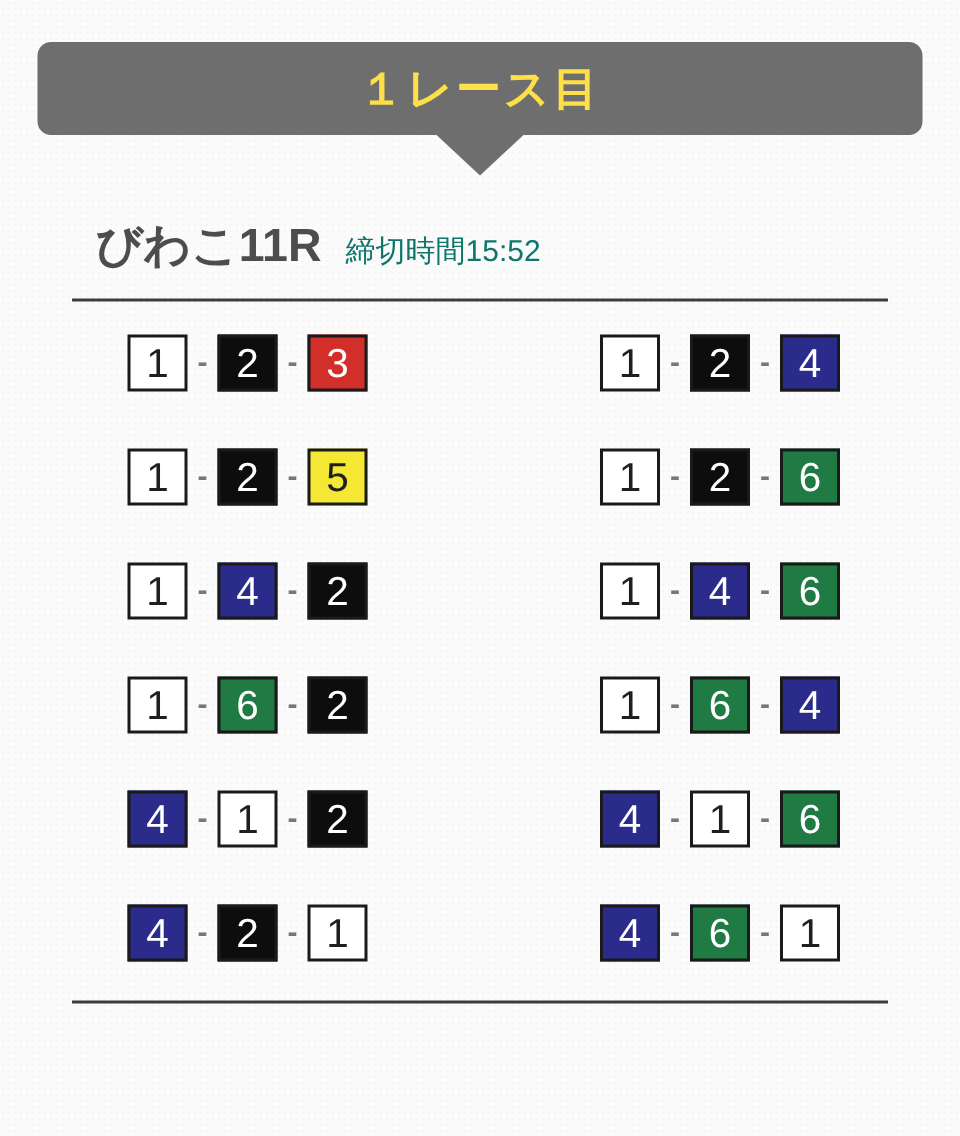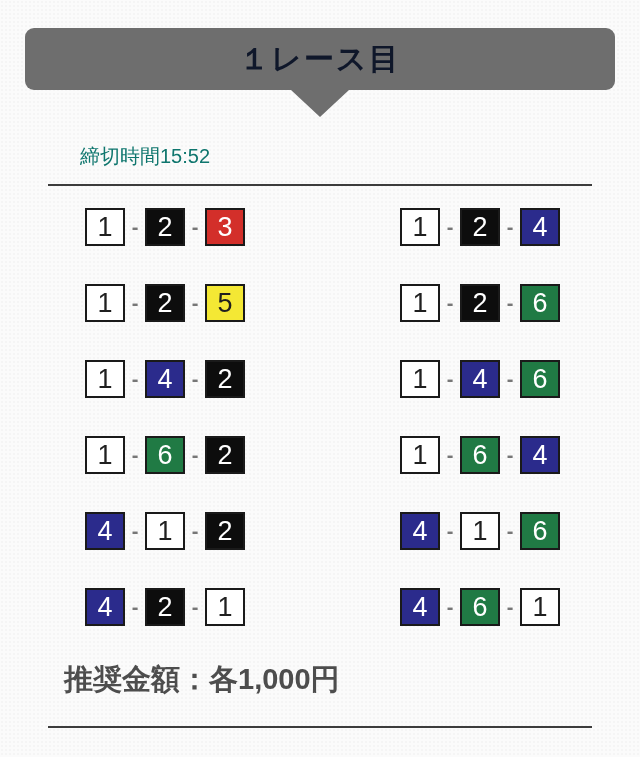--- a/index.html
+++ b/index.html
@@ -12,21 +12,21 @@
     background-image: radial-gradient(rgba(0,0,0,0.025) 1px, transparent 1px);
     background-size:4px 4px;
     overflow:hidden;
   }
   .banner {
     margin:28px 25px 0;
     height:62px;
     border-radius:9px;
     display:flex; align-items:center; justify-content:center;
     background:var(--banner-bg);
-    color:#0f172a;
+    color:#fde047;
     font-size:30px; font-weight:bold; letter-spacing:2px;
   }
   .banner-arrow {
     width:0; height:0; margin:0 auto;
     border-left:29px solid transparent;
     border-right:29px solid transparent;
     border-top:27px solid var(--banner-bg);
   }
   .race-header {
     margin:26px 48px 0 64px;
@@ -64,20 +64,21 @@
 <body>
 
 <div>
 
   <div class="banner">
     <span>１レース目</span>
   </div>
   <div class="banner-arrow"></div>
 
   <div class="race-header">
+    <span class="race-title">びわこ11R</span>
     <span class="race-deadline">締切時間15:52</span>
   </div>
 
   <hr class="divider top-divider">
 
   <div class="combo-grid" id="combo-grid">
       <div class="combo-row">
         <span class="boat-box" style="background: rgb(255, 255, 255); color: rgb(31, 31, 31);">1</span>
         <span class="dash">-</span>
         <span class="boat-box" style="background: rgb(13, 13, 13); color: rgb(255, 255, 255);">2</span>
@@ -156,19 +157,16 @@
       </div>
       <div class="combo-row">
         <span class="boat-box" style="background: rgb(43, 43, 140); color: rgb(255, 255, 255);">4</span>
         <span class="dash">-</span>
         <span class="boat-box" style="background: rgb(32, 122, 68); color: rgb(255, 255, 255);">6</span>
         <span class="dash">-</span>
         <span class="boat-box" style="background: rgb(255, 255, 255); color: rgb(31, 31, 31);">1</span>
       </div>
     </div>
 
-  <div class="footer">
-    <span>推奨金額：各1,000円</span>
-  </div>
 
   <hr class="divider bottom-divider">
 
 </div>
 
 </body></html>

